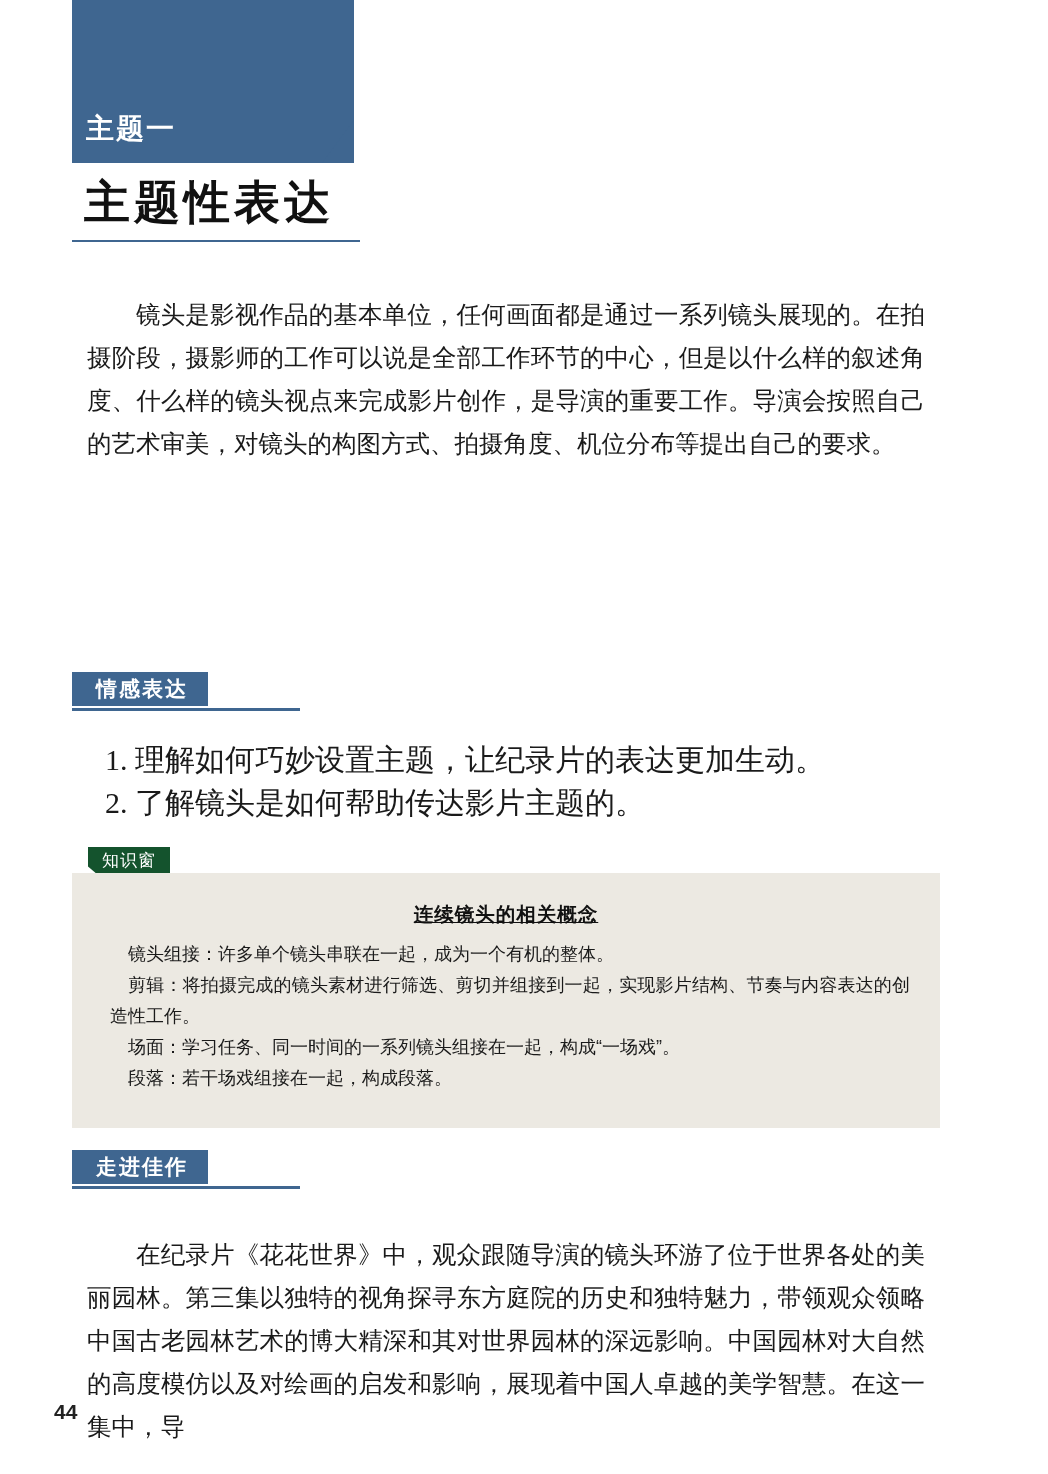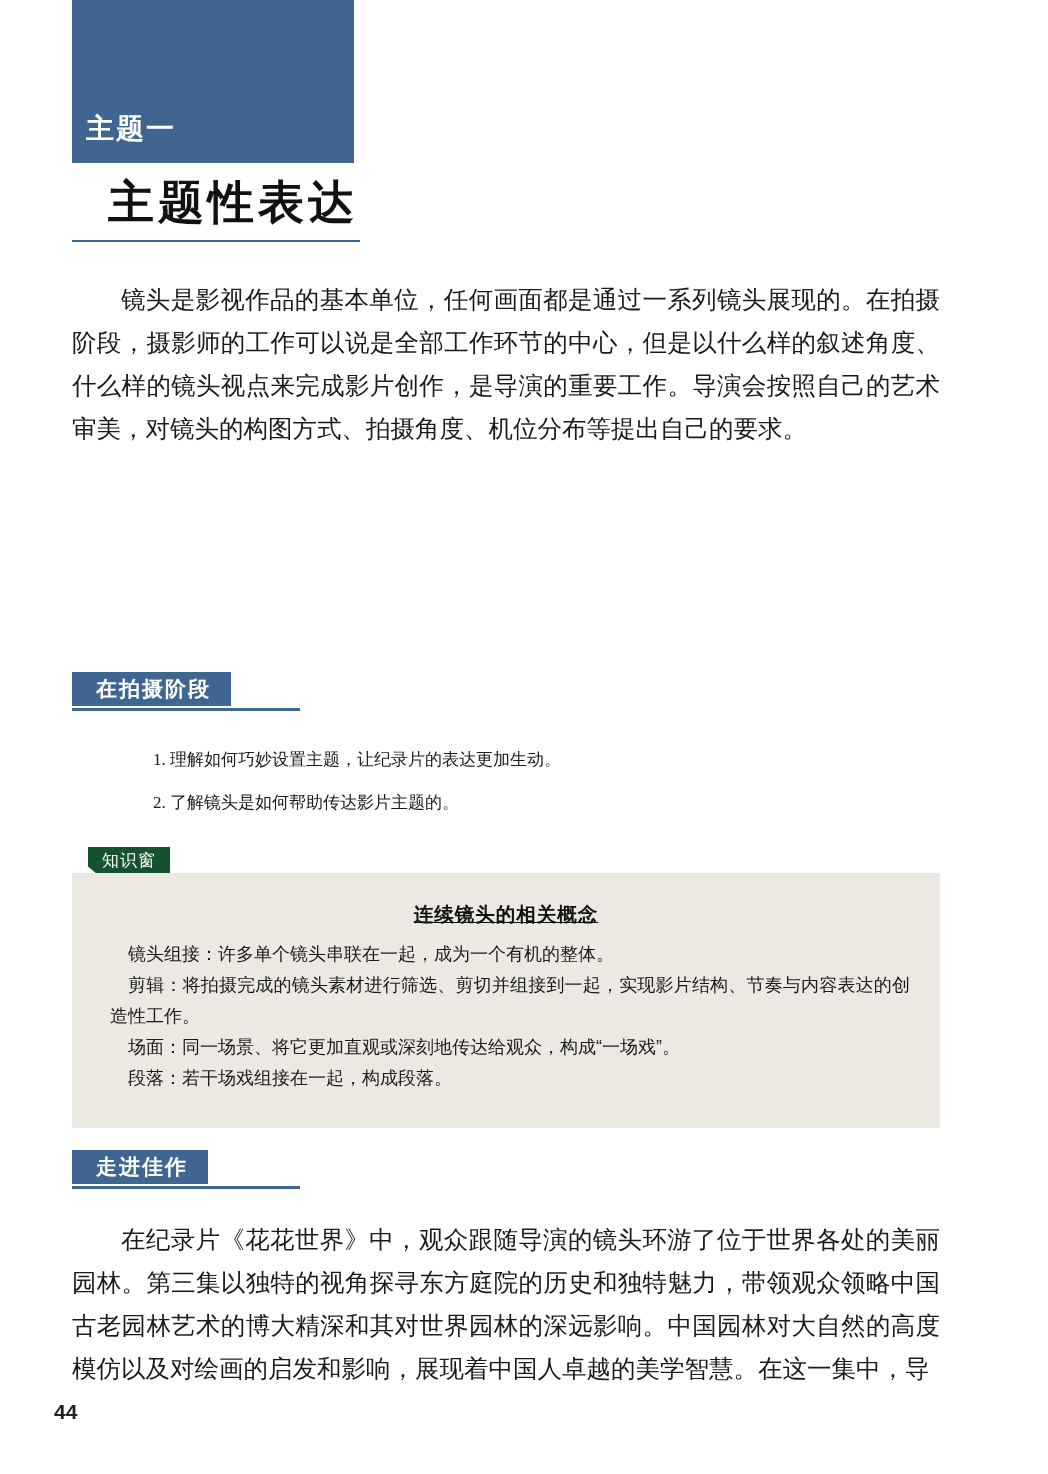--- a/index.html
+++ b/index.html
@@ -52,21 +52,21 @@
     color: #ffffff;
     font-size: 28px;
     font-weight: bold;
     letter-spacing: 2px;
     font-family: "Liberation Sans", "DejaVu Sans", sans-serif;
     z-index: 3;
   }
 
   .chapter-title {
     position: absolute;
-    left: 108px;
+    left: 84px;
     top: 172px;
     font-size: 46px;
     font-weight: bold;
     letter-spacing: 4px;
     color: #111111;
     font-family: "Liberation Sans", "DejaVu Sans", sans-serif;
   }
   .title-rule {
     position: absolute;
     left: 72px;
@@ -81,21 +81,21 @@
     position: absolute;
     left: 72px;
     width: 868px;
     font-size: 24.5px;
     line-height: 43px;
     text-align: justify;
     text-justify: inter-ideograph;
     color: #1a1a1a;
   }
   .body-text p {
-    margin: 0;
+    margin: 15px;
     text-indent: 2em;
   }
   #para-block-1 { top: 278px; }
   #para-block-2 { top: 452px; }
 
   
   .pill-wrap {
     position: absolute;
     left: 72px;
     height: 36px;
@@ -122,24 +122,23 @@
   }
   #task-pill { top: 672px; }
   #work-pill { top: 1150px; }
 
   
   .task-list {
     position: absolute;
     left: 105px;
     top: 738px;
     width: 830px;
-    font-size: 17px;
+    font-size: 30px;
     line-height: 43px;
     color: #1a1a1a;
-    margin-left: 48px;
   }
   .task-list div { margin: 0; }
 
   
   .kbox {
     position: absolute;
     left: 72px;
     top: 873px;
     width: 868px;
     height: 255px;
@@ -215,35 +214,35 @@
   <div class="theme-tag-label">主题一</div>
 
   <div class="chapter-title">主题性表达</div>
   <div class="title-rule"></div>
 
   <div class="body-text" id="para-block-1">
     <p>镜头是影视作品的基本单位，任何画面都是通过一系列镜头展现的。在拍摄阶段，摄影师的工作可以说是全部工作环节的中心，但是以什么样的叙述角度、什么样的镜头视点来完成影片创作，是导演的重要工作。导演会按照自己的艺术审美，对镜头的构图方式、拍摄角度、机位分布等提出自己的要求。</p>
   </div>
 
   <div class="pill-wrap" id="task-pill">
-    <span class="pill">在拍摄阶段</span>
+    <span class="pill">情感表达</span>
     <span class="pill-underline"></span>
   </div>
   <div class="task-list">
     <div>1. 理解如何巧妙设置主题，让纪录片的表达更加生动。</div>
     <div>2. 了解镜头是如何帮助传达影片主题的。</div>
   </div>
 
   <div class="kbox-tab">知识窗</div>
   <div class="kbox">
     <div class="kbox-title">连续镜头的相关概念</div>
     <div class="kbox-body">
       <p>镜头组接：许多单个镜头串联在一起，成为一个有机的整体。</p>
       <p>剪辑：将拍摄完成的镜头素材进行筛选、剪切并组接到一起，实现影片结构、节奏与内容表达的创造性工作。</p>
-      <p>场面：同一场景、将它更加直观或深刻地传达给观众，构成“一场戏”。</p>
+      <p>场面：学习任务、同一时间的一系列镜头组接在一起，构成“一场戏”。</p>
       <p>段落：若干场戏组接在一起，构成段落。</p>
     </div>
   </div>
 
   <div class="pill-wrap" id="work-pill">
     <span class="pill">走进佳作</span>
     <span class="pill-underline"></span>
   </div>
   <div class="body-text" id="para-block-3">
     <p>在纪录片《花花世界》中，观众跟随导演的镜头环游了位于世界各处的美丽园林。第三集以独特的视角探寻东方庭院的历史和独特魅力，带领观众领略中国古老园林艺术的博大精深和其对世界园林的深远影响。中国园林对大自然的高度模仿以及对绘画的启发和影响，展现着中国人卓越的美学智慧。在这一集中，导</p>

